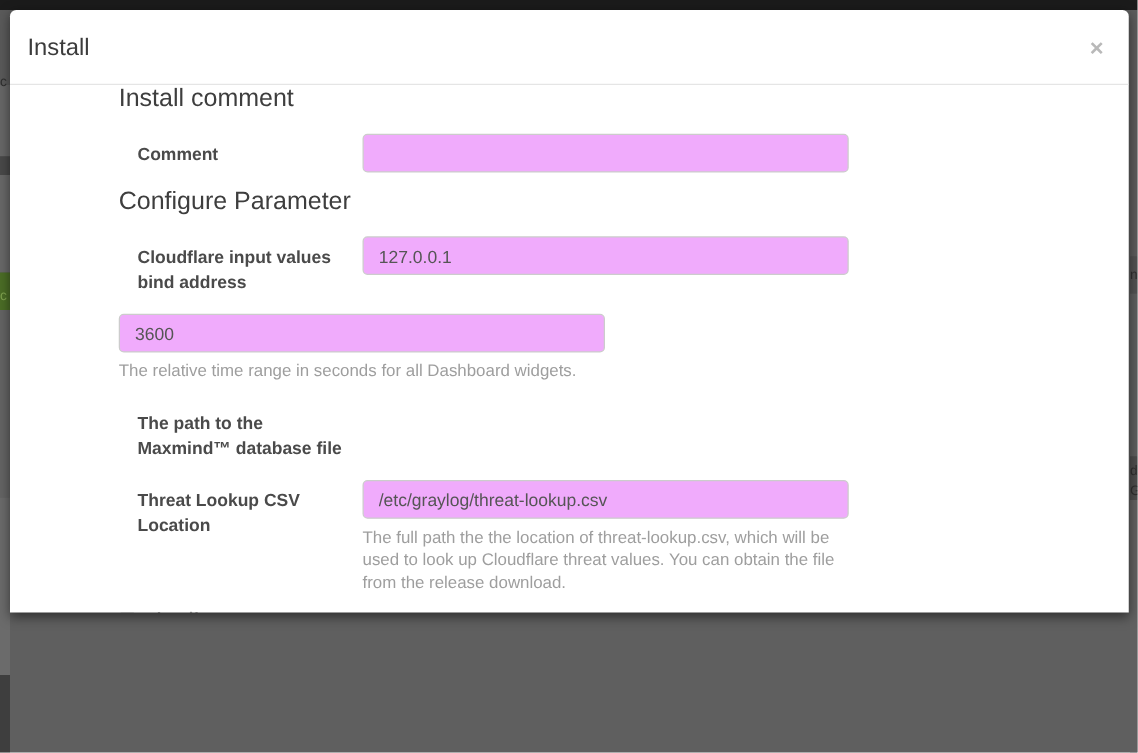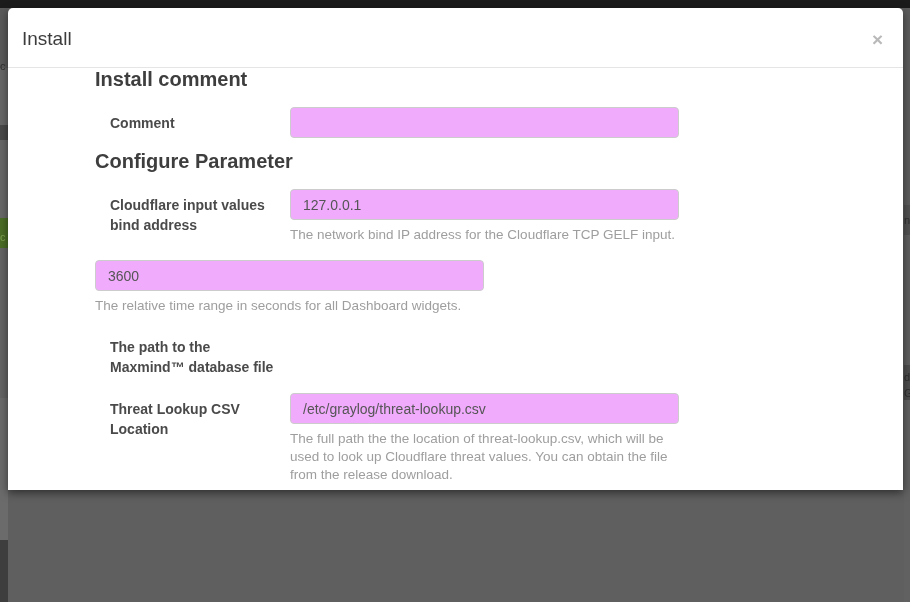--- a/index.html
+++ b/index.html
@@ -68,21 +68,21 @@
     color: #b9b9b9;
     line-height: 1;
     cursor: pointer;
   }
   .modal-body {
     padding: 0 20px 0 87px;
   }
 
   h2.section-title {
     font-size: 20px;
-    font-weight: 700;
+    font-weight: 400;
     color: #3e3e3e;
     margin: 0;
   }
   .title-install-comment    { margin-top: 16px;  margin-bottom: 35px; }
   .title-configure-param    { margin-top: 19px;  margin-bottom: 34px; }
   .title-entity-list        { margin-top: 31px;  margin-bottom: 0; }
 
   .form-group {
     display: flex;
     align-items: flex-start;
@@ -172,21 +172,20 @@
     </div>
 
     <h2 class="section-title title-configure-param">Configure Parameter</h2>
 
     <div class="form-group">
       <div class="label-col">
         <label>Cloudflare input values bind address</label>
       </div>
       <div class="input-col">
         <input type="text" value="127.0.0.1" style="">
-        <div class="help-text">The network bind IP address for the Cloudflare TCP GELF input.</div>
       </div>
     </div>
 
     <div class="form-group">
       <div class="input-col">
         <input type="text" value="3600" style="">
         <div class="help-text">The relative time range in seconds for all Dashboard widgets.</div>
       </div>
     </div>
 

